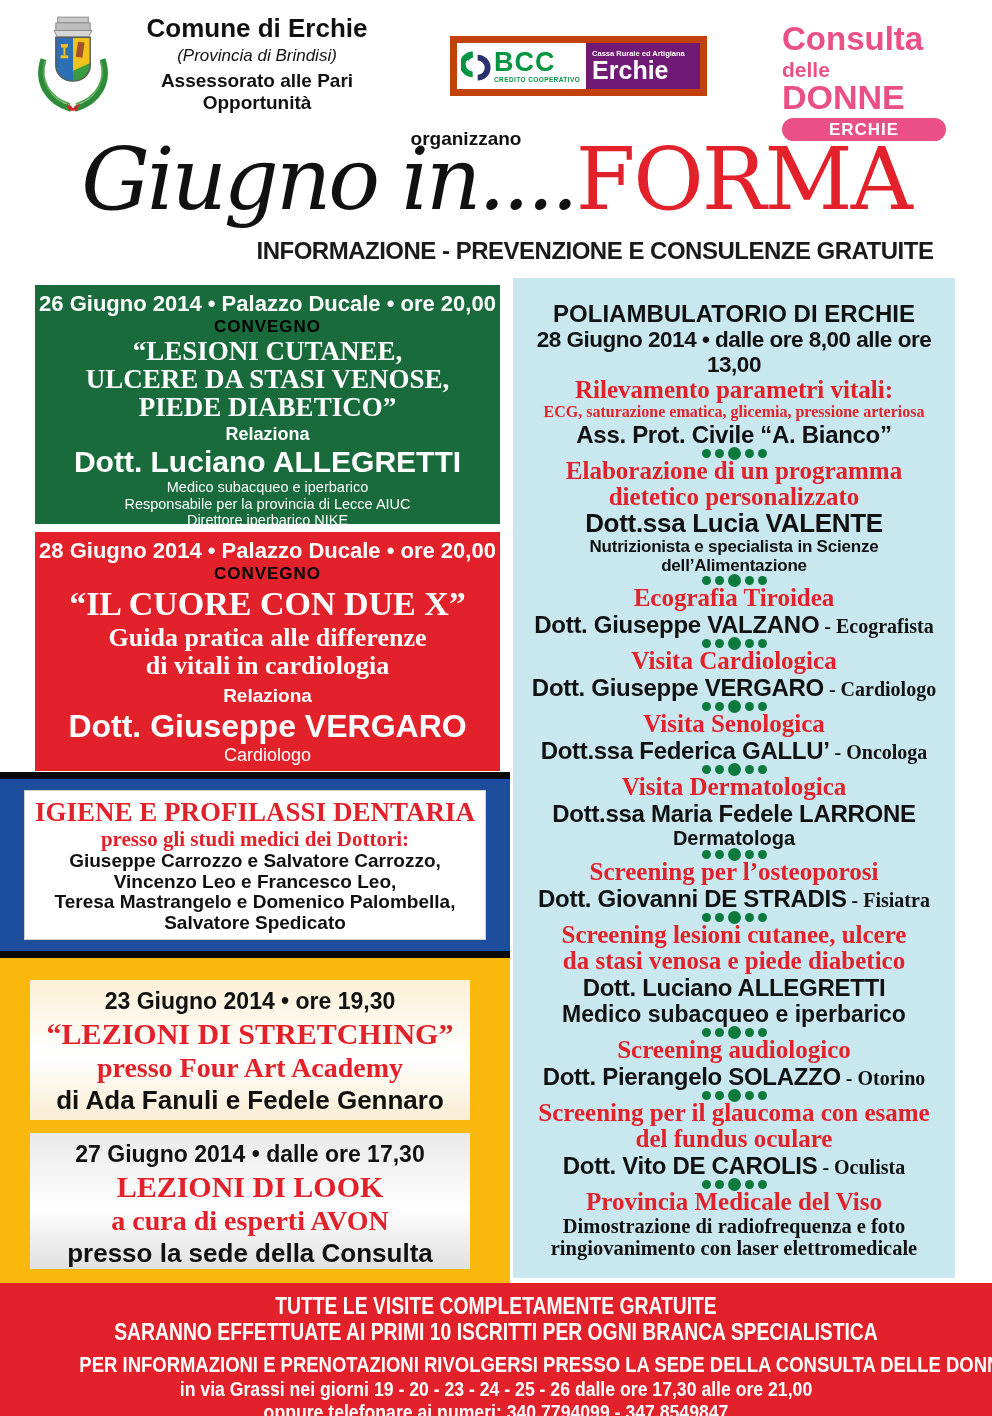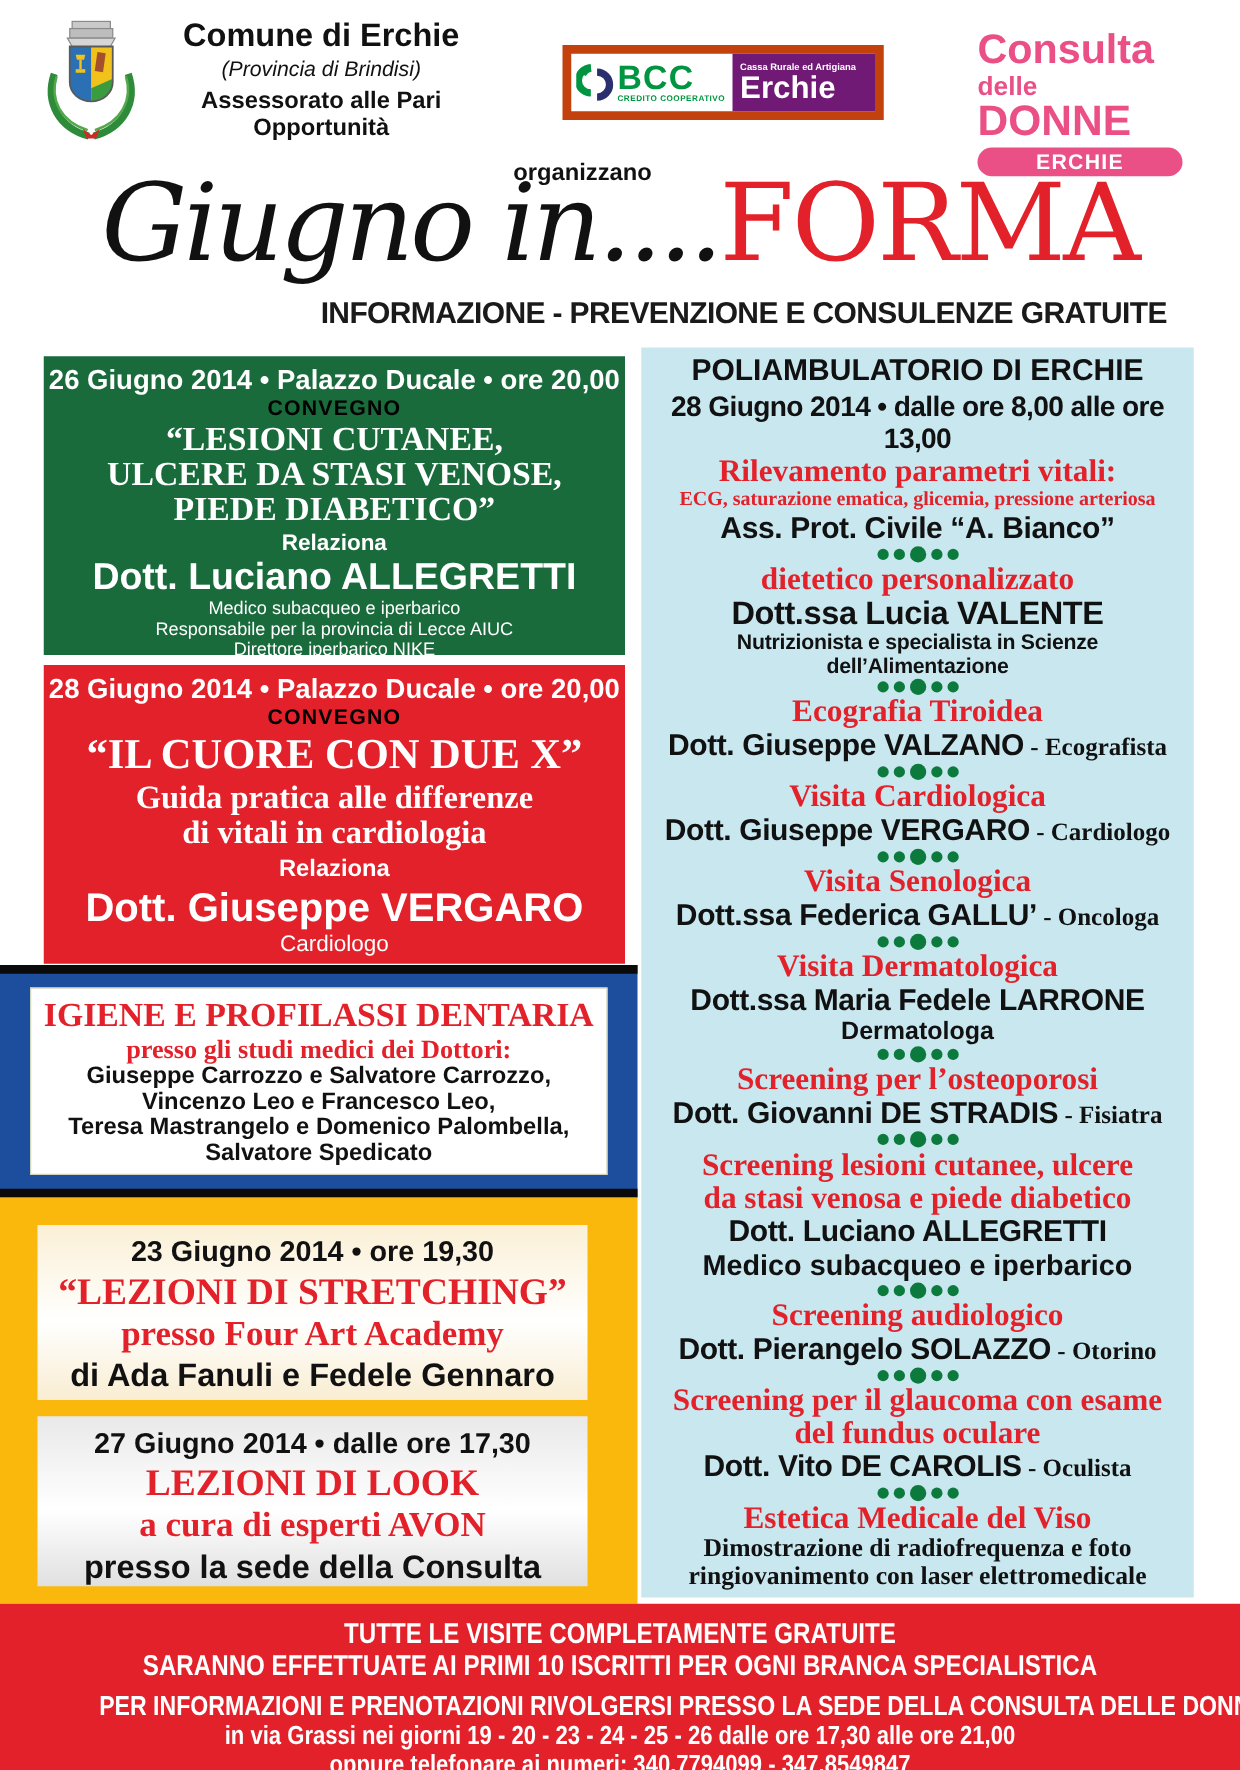--- a/index.html
+++ b/index.html
@@ -74,22 +74,22 @@
   .inner.look{top:175px;height:136px;background:linear-gradient(#e9e9e9,#ffffff 55%,#e0e0e0);}
   .i-date{font-size:23px;font-weight:bold;color:#111;line-height:30px;margin-top:6px;}
   .i-title{font-family:"Liberation Serif",serif;font-weight:bold;color:#e3212a;
            font-size:30px;line-height:35px;}
   .i-sub{font-family:"Liberation Serif",serif;font-weight:bold;color:#e3212a;
          font-size:28px;line-height:33px;}
   .i-by{font-size:26px;font-weight:bold;color:#111;line-height:32px;}
 
   
   .right-panel{position:absolute;left:513px;top:278px;width:442px;height:1000px;
-               background:#c8e7ef;text-align:center;box-sizing:border-box;padding:6px 6px;
-               display:flex;flex-direction:column;justify-content:space-between;overflow:hidden;}
+               background:#c8e7ef;text-align:center;box-sizing:border-box;padding:23px 6px;
+               display:flex;flex-direction:column;overflow:hidden;}
   .rp-h1{font-size:24px;font-weight:bold;color:#111;line-height:26px;}
   .rp-h2{font-size:22.5px;font-weight:bold;color:#111;line-height:25px;letter-spacing:-.5px;}
   .svc-title{font-family:"Liberation Serif",serif;font-weight:bold;color:#e3212a;
              font-size:25px;line-height:26px;}
   .svc-note{font-family:"Liberation Serif",serif;font-weight:bold;color:#e3212a;
             font-size:16px;line-height:18px;}
   .svc-name{font-size:24px;font-weight:bold;color:#111;line-height:27px;letter-spacing:-.3px;}
   .svc-name-lg{font-size:26px;}
   .svc-role{font-size:20px;font-weight:bold;color:#111;margin-left:5px;font-family:Liberation Serif, serif;}
   .svc-sub{font-size:23px;font-weight:bold;color:#111;line-height:26px;}
@@ -240,20 +240,21 @@
     </div>
     <div class="dots">
         <i></i>
         <i></i>
         <i class="big"></i>
         <i></i>
         <i></i>
       </div>
 
     <div>
+      <div class="svc-title">Elaborazione di un programma</div>
       <div class="svc-title">dietetico personalizzato</div>
       <div class="svc-name svc-name-lg">Dott.ssa Lucia VALENTE</div>
       <div class="svc-sub svc-sub-sm">Nutrizionista e specialista in Scienze dell’Alimentazione</div>
     </div>
     <div class="dots">
         <i></i>
         <i></i>
         <i class="big"></i>
         <i></i>
         <i></i>
@@ -353,21 +354,21 @@
     </div>
     <div class="dots">
         <i></i>
         <i></i>
         <i class="big"></i>
         <i></i>
         <i></i>
       </div>
 
     <div>
-      <div class="svc-title">Estetica Medicale del Viso</div>
+      <div class="svc-title">Provincia Medicale del Viso</div>
       <div class="svc-desc">Dimostrazione di radiofrequenza e foto</div>
       <div class="svc-desc">ringiovanimento con laser elettromedicale</div>
     </div>
   </div>
 
   <div class="footer">
     <div class="cond f1">TUTTE LE VISITE COMPLETAMENTE GRATUITE</div>
     <div class="cond f2">SARANNO EFFETTUATE AI PRIMI 10 ISCRITTI PER OGNI BRANCA SPECIALISTICA</div>
     <div class="f-gap"></div>
     <div class="cond f3">PER INFORMAZIONI E PRENOTAZIONI RIVOLGERSI PRESSO LA SEDE DELLA CONSULTA DELLE DONNE</div>

